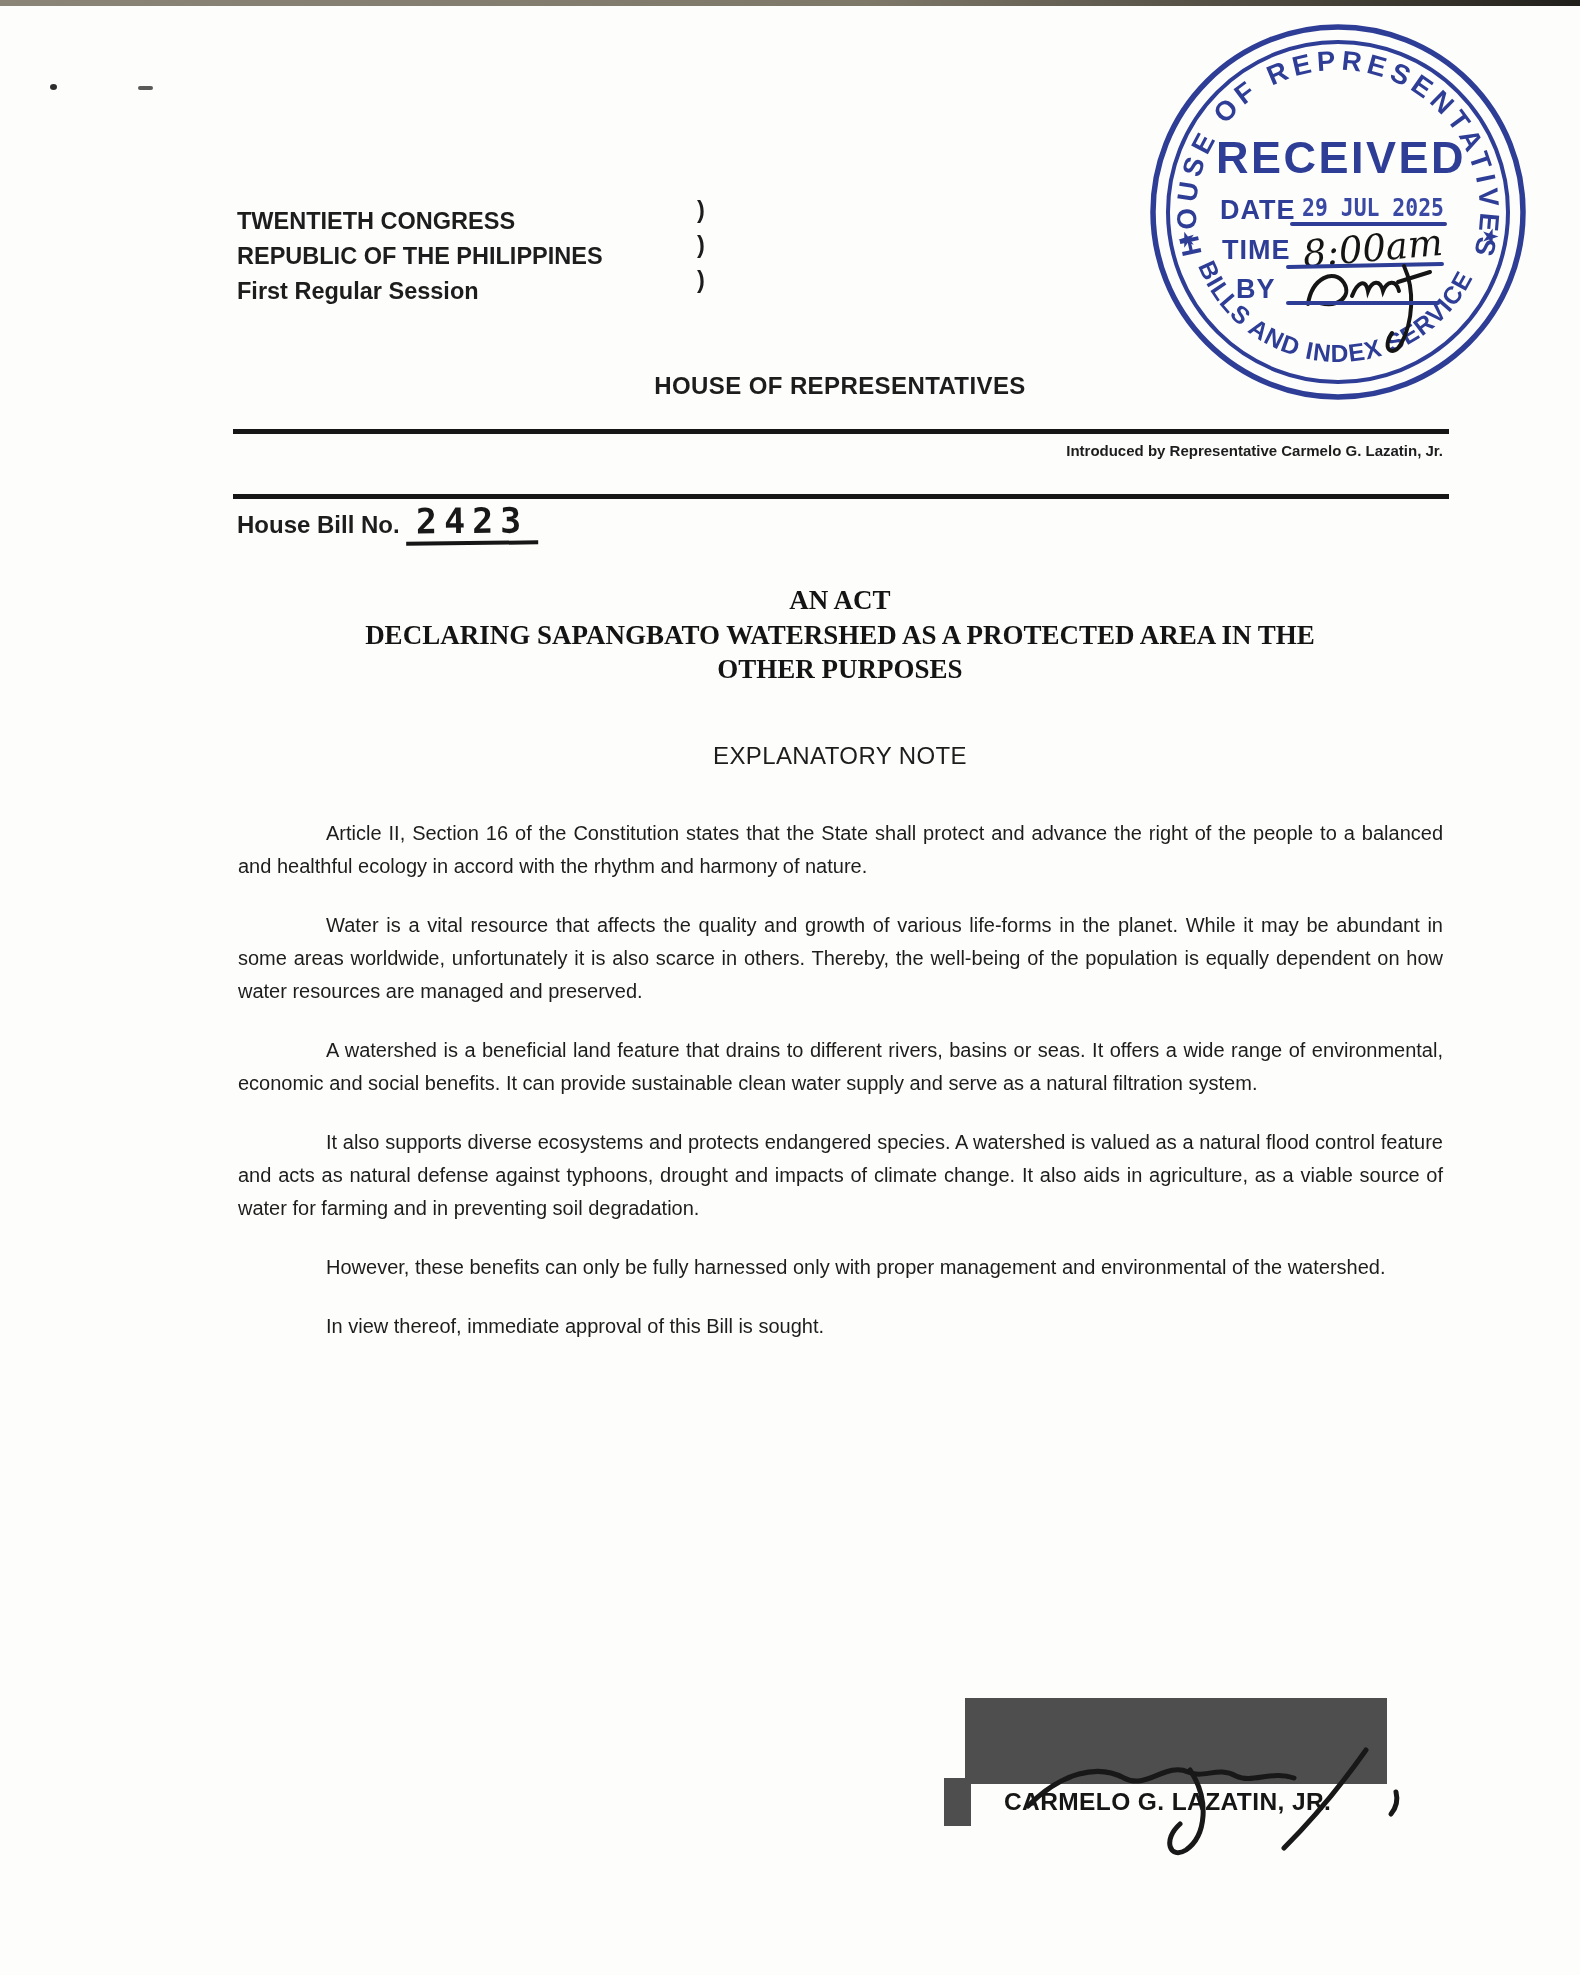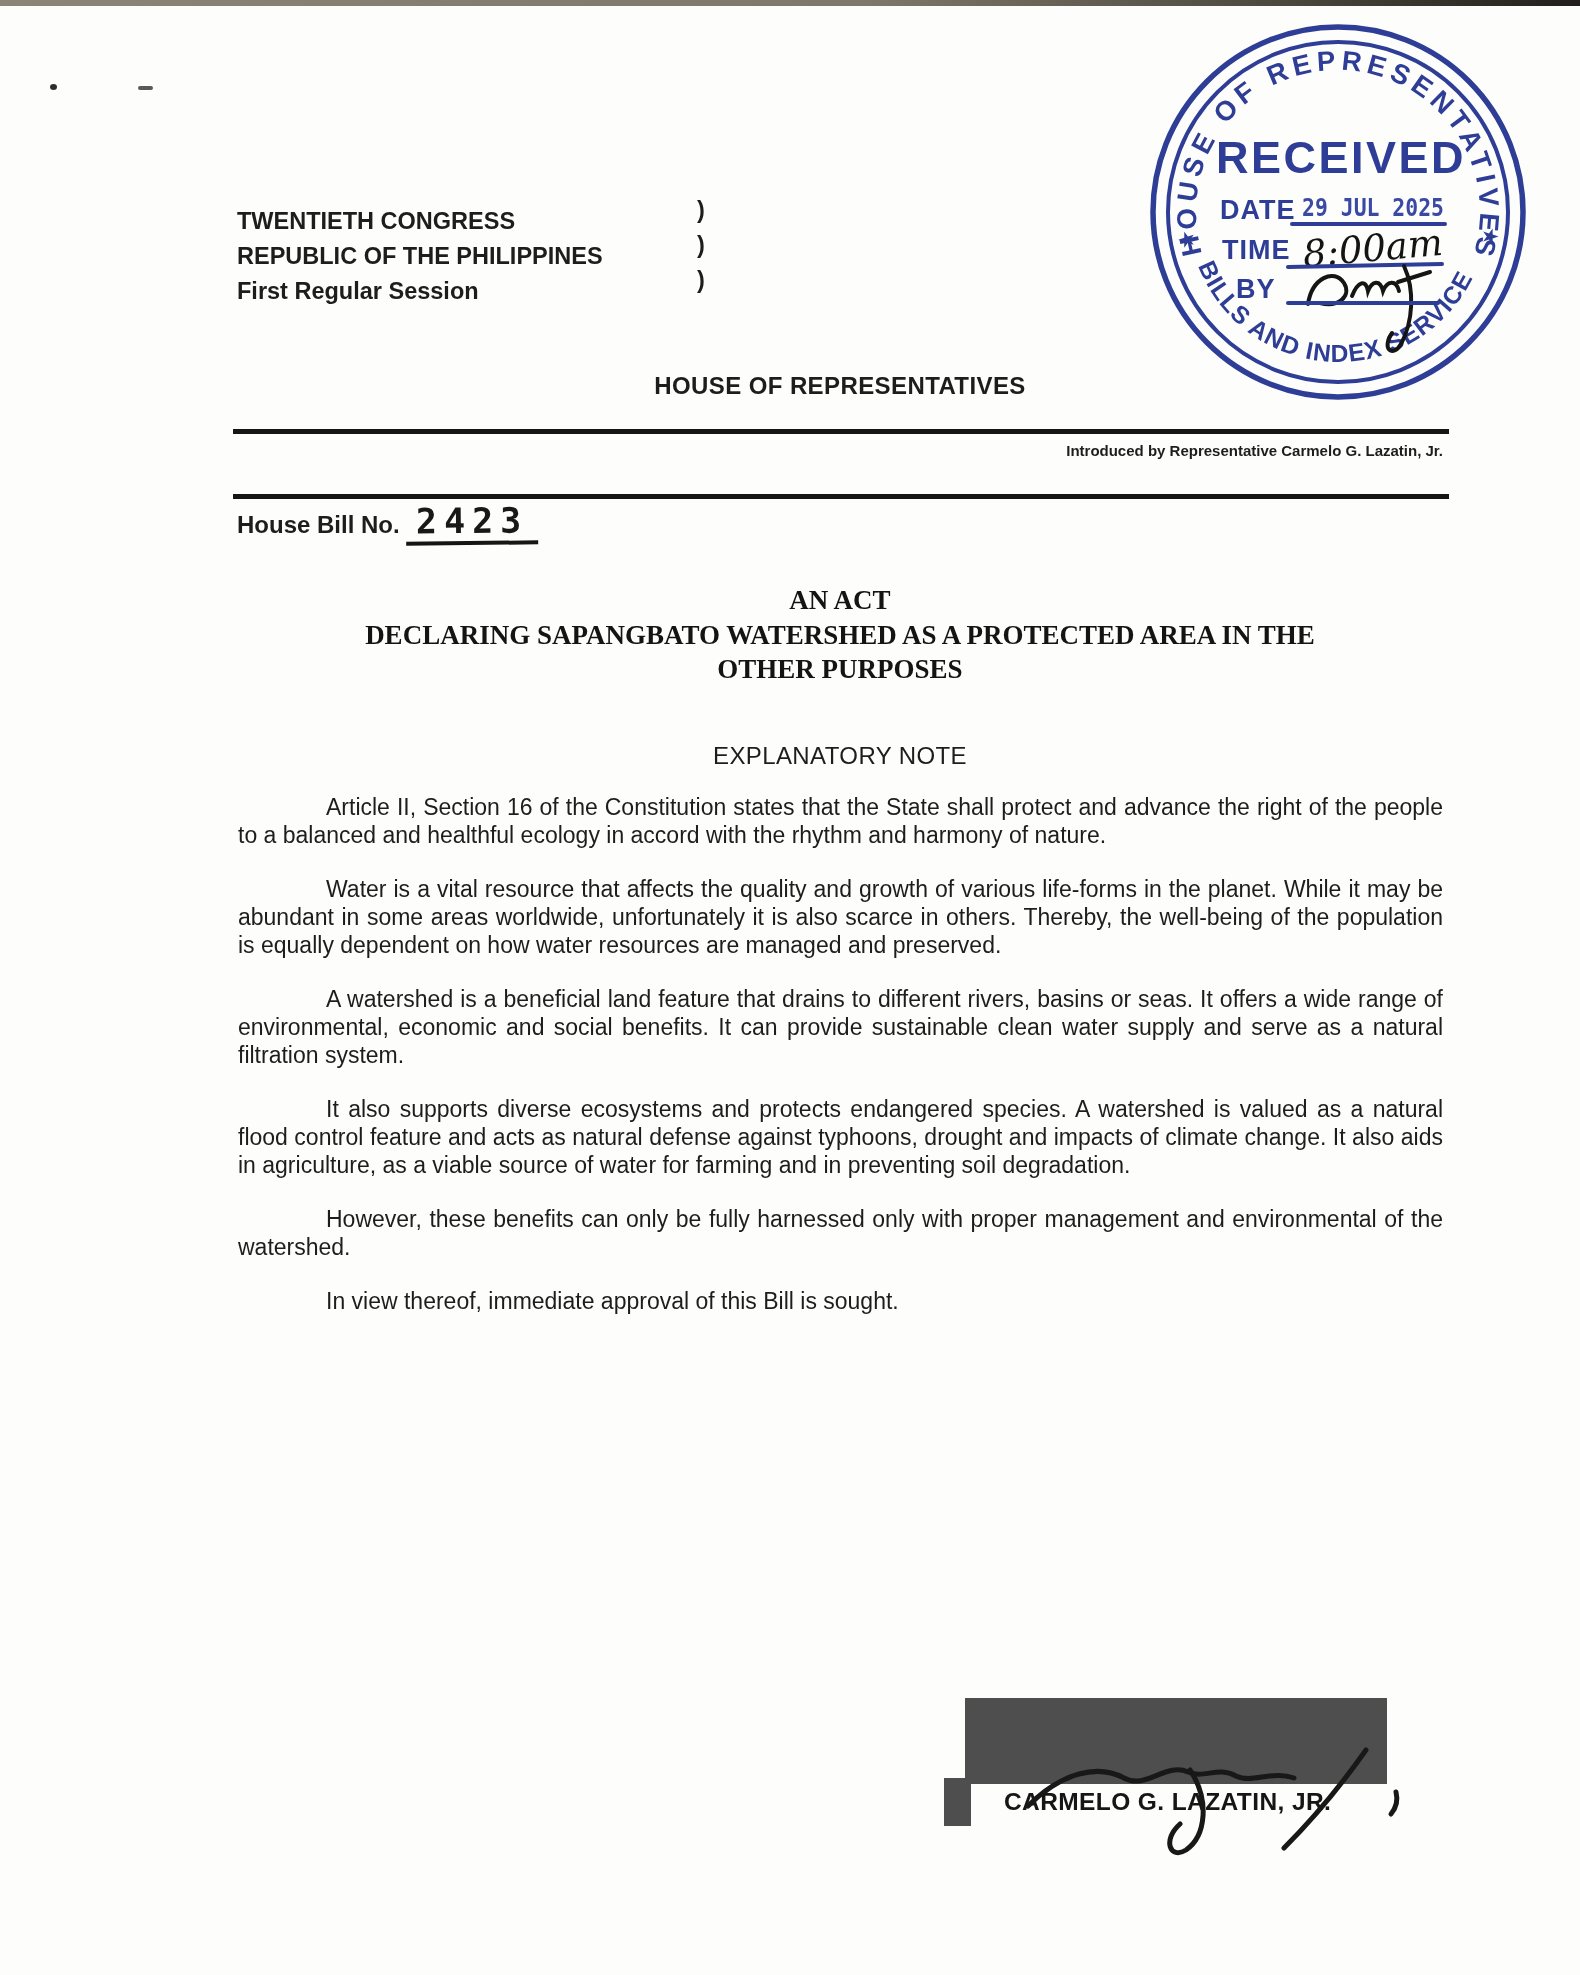--- a/index.html
+++ b/index.html
@@ -50,22 +50,22 @@
     font-family:"Liberation Serif", serif; font-weight:bold;
     font-size:27px; line-height:34.5px; color:#141414;margin-top:23px;
   }
 
   .explanatory-heading {
     left:237px; top:742px; width:1206px; text-align:center;
     font-weight:normal; font-size:24px; letter-spacing:0.4px;
   }
 
   .body-text {
-    left:238px; top:793px; width:1205px;
-    font-size:23px; line-height:28px; text-align:justify;
+    left:238px; top:817px; width:1205px;
+    font-size:20px; line-height:33px; text-align:justify;
   }
   .body-text p { margin:0 0 26px 0; text-indent:88px; }
 
   .redact-big   { left:965px; top:1698px; width:422px; height:86px; background:#4e4e4e; }
   .redact-small { left:944px; top:1778px; width:27px;  height:48px; background:#4e4e4e; }
   .signatory-name {
     left:972px; top:1788px; font-weight:bold; font-size:24.5px;
     letter-spacing:0.4px; white-space:nowrap; color:#161616;padding-left:32px;
   }
 

